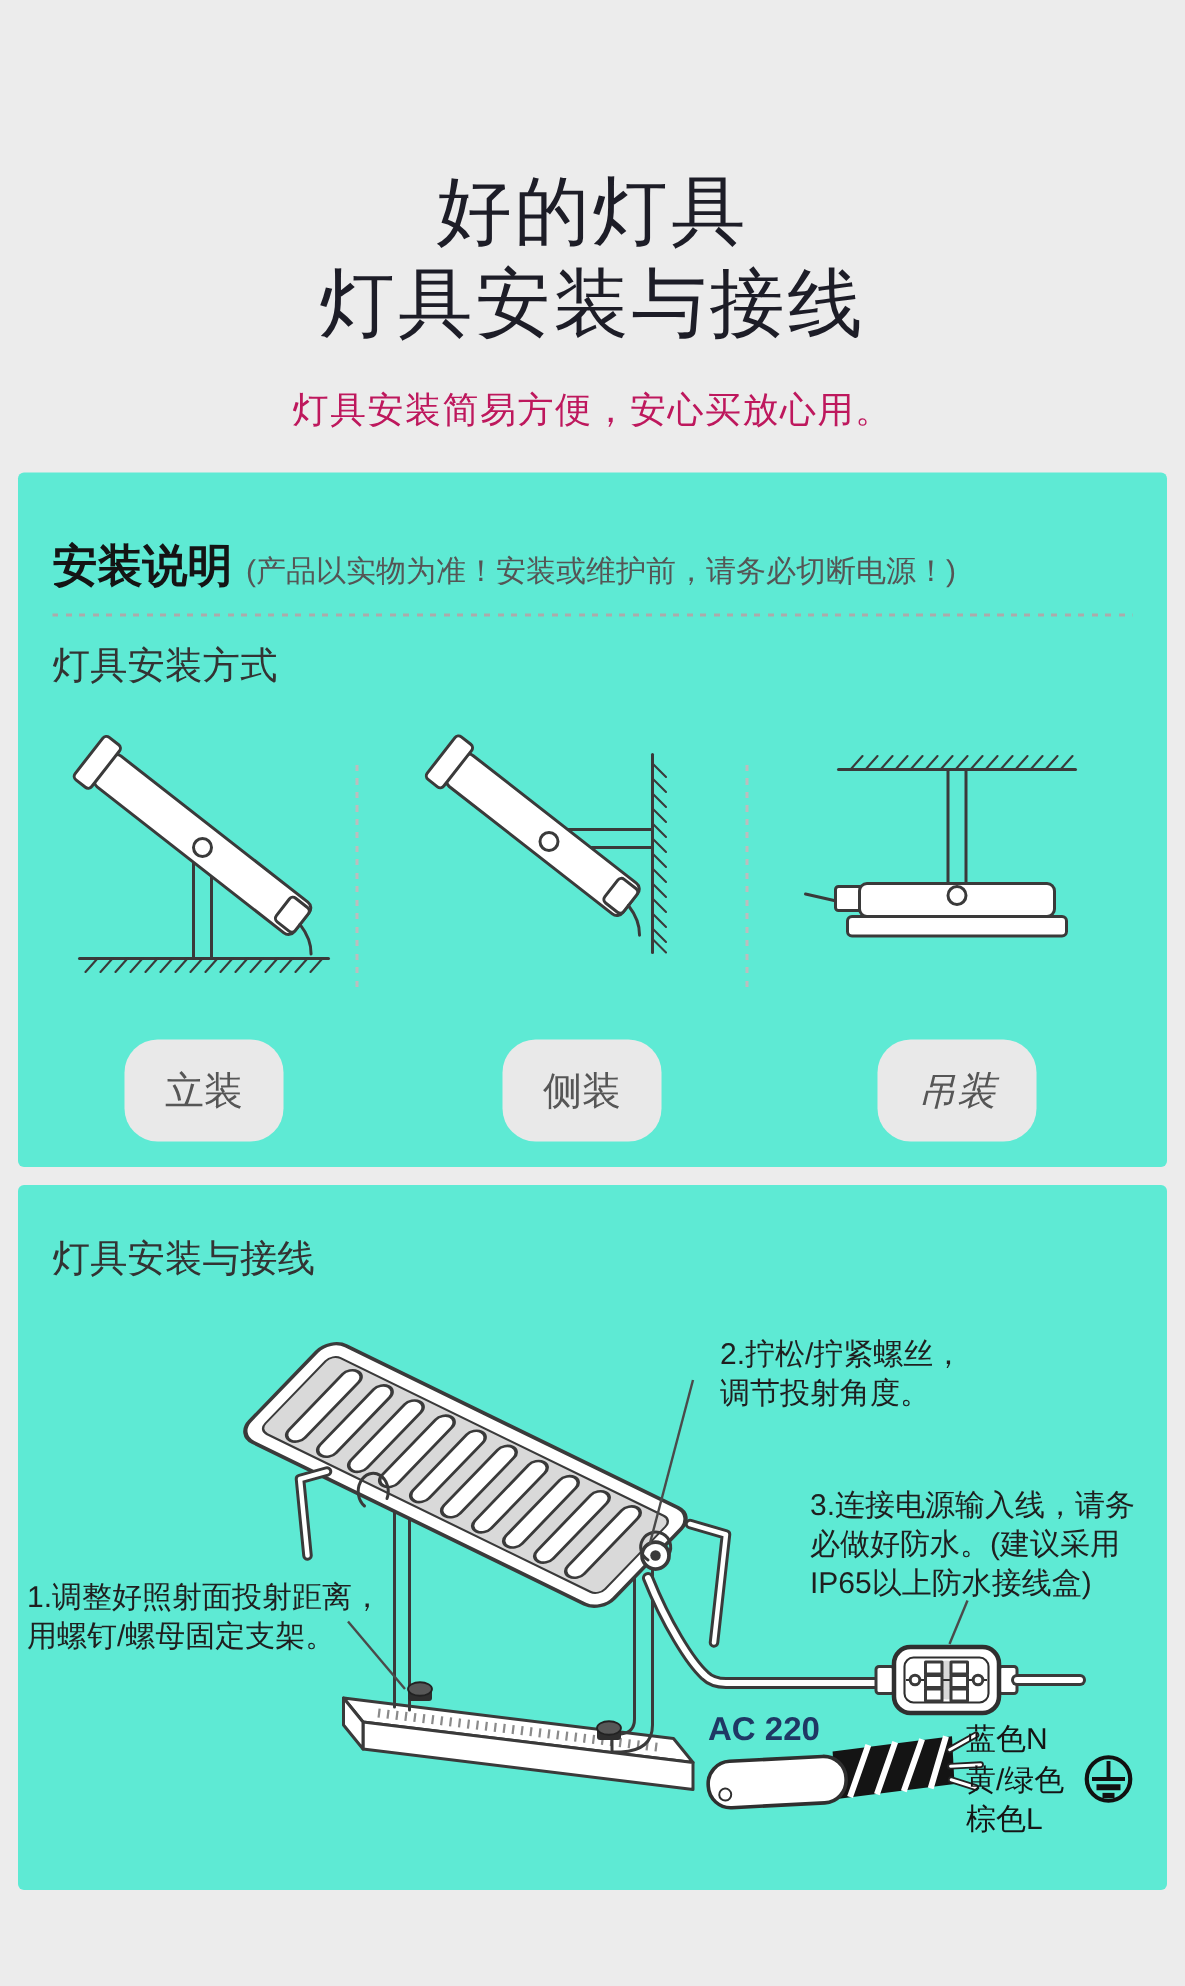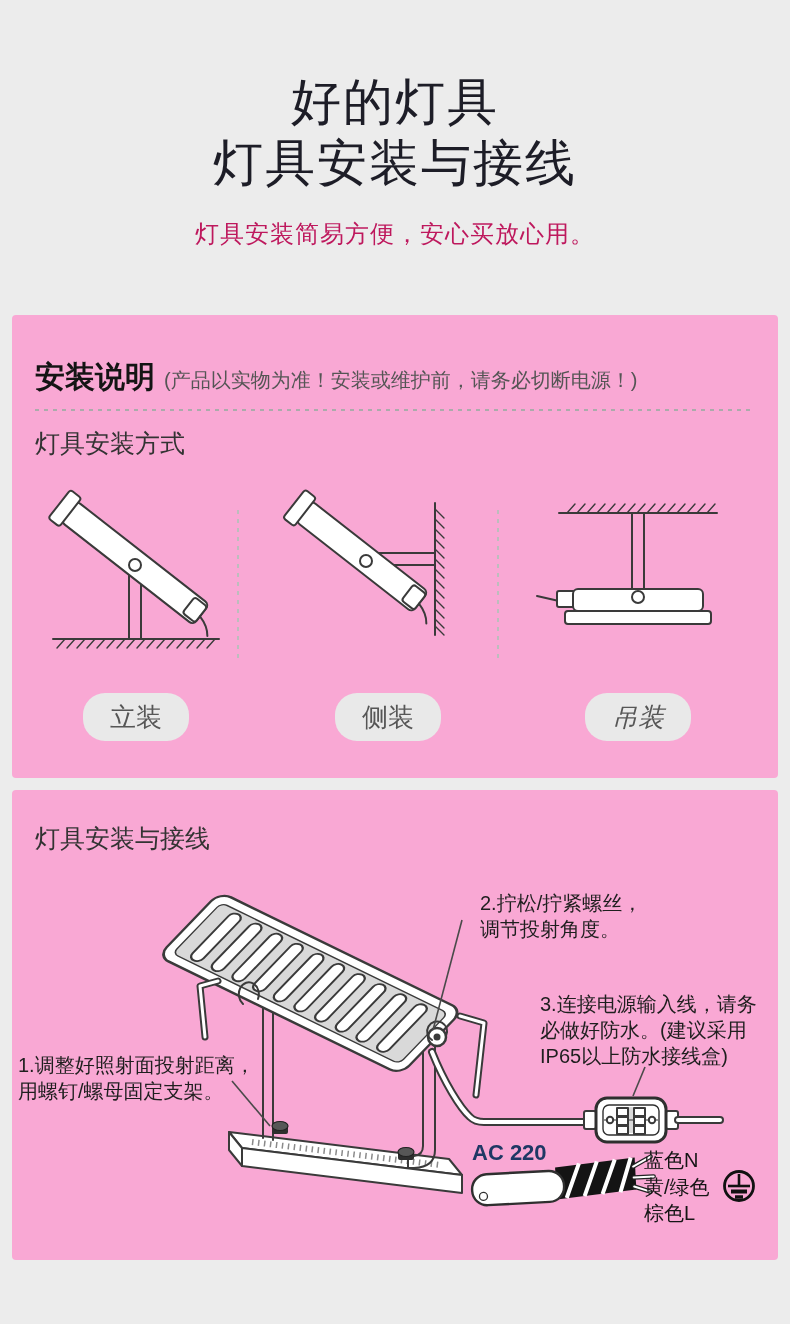--- a/index.html
+++ b/index.html
@@ -1,43 +1,43 @@
 <!DOCTYPE html>
 <html><head>
 <meta charset="utf-8">
 <style>
   html,body{margin:0;padding:0;}
   body{width:790px;height:1324px;background:#ececec;font-family:"Liberation Sans",sans-serif;overflow:hidden;}
   .page{position:relative;width:790px;height:1324px;background:#ececec;}
 
   
   .hdr{position:absolute;top:0;left:0;width:790px;text-align:center;}
-  .hdr-title{margin-top:72px;font-size:50px;line-height:61px;font-weight:500;color:#1d1d27;letter-spacing:2px;}
+  .hdr-title{margin-top:111px;font-size:50px;line-height:61px;font-weight:500;color:#1d1d27;letter-spacing:2px;}
   .hdr-sub{margin-top:24px;font-size:24px;color:#be185d;letter-spacing:1px;}
 
   
-  .card{position:absolute;left:12px;width:766px;background:#f9a8d4;border-radius:4px;}
+  .card{position:absolute;left:12px;width:766px;background:#5eead4;border-radius:4px;}
   .card1{top:315px;height:463px;}
   .card2{top:790px;height:470px;}
 
   .c1-head{position:absolute;left:23px;top:42px;display:flex;align-items:baseline;white-space:nowrap;}
   .c1-title{font-size:30px;font-weight:bold;color:#141414;}
   .c1-note{font-size:20px;color:#555;margin-left:9px;}
   .hdash{position:absolute;left:23px;top:94px;width:720px;height:2px;
          background-image:repeating-linear-gradient(90deg,#ababab 0 4px,transparent 4px 9px);}
   .c1-sub{position:absolute;left:23px;top:112px;font-size:25px;color:#333;}
   .vdash{position:absolute;top:195px;width:2px;height:152px;
          background-image:repeating-linear-gradient(180deg,#bdbdbd 0 4px,transparent 4px 9px);}
   .vd1{left:225px;} .vd2{left:485px;}
 
   .diag{position:absolute;top:172px;transform:translateX(-50%);}
   .dg1{left:124px;} .dg2{left:376px;} .dg3{left:626px;}
 
   .pill{position:absolute;top:378px;transform:translateX(-50%);height:44px;line-height:44px;
-        padding:2px 27px;border-radius:22px;background:#e9e9e9;color:#565656;font-size:26px;white-space:nowrap;}
+        padding:12px 27px;border-radius:22px;background:#e9e9e9;color:#565656;font-size:26px;white-space:nowrap;}
   .pl1{left:124px;} .pl2{left:376px;} .pl3{left:626px;font-style:italic;}
 
   .c2-title{position:absolute;left:23px;top:32px;font-size:25px;color:#333;}
   .wiring-svg{position:absolute;left:0;top:0;width:766px;height:470px;}
 
   .note{position:absolute;font-size:20px;line-height:26px;color:#1f1f1f;white-space:nowrap;}
   .n1{left:6px;top:262px;}
   .n2{left:468px;top:100px;}
   .n3{left:528px;top:201px;}
   .ac-label{position:absolute;left:460px;top:350px;font-size:22px;font-weight:bold;color:#1f3864;}

